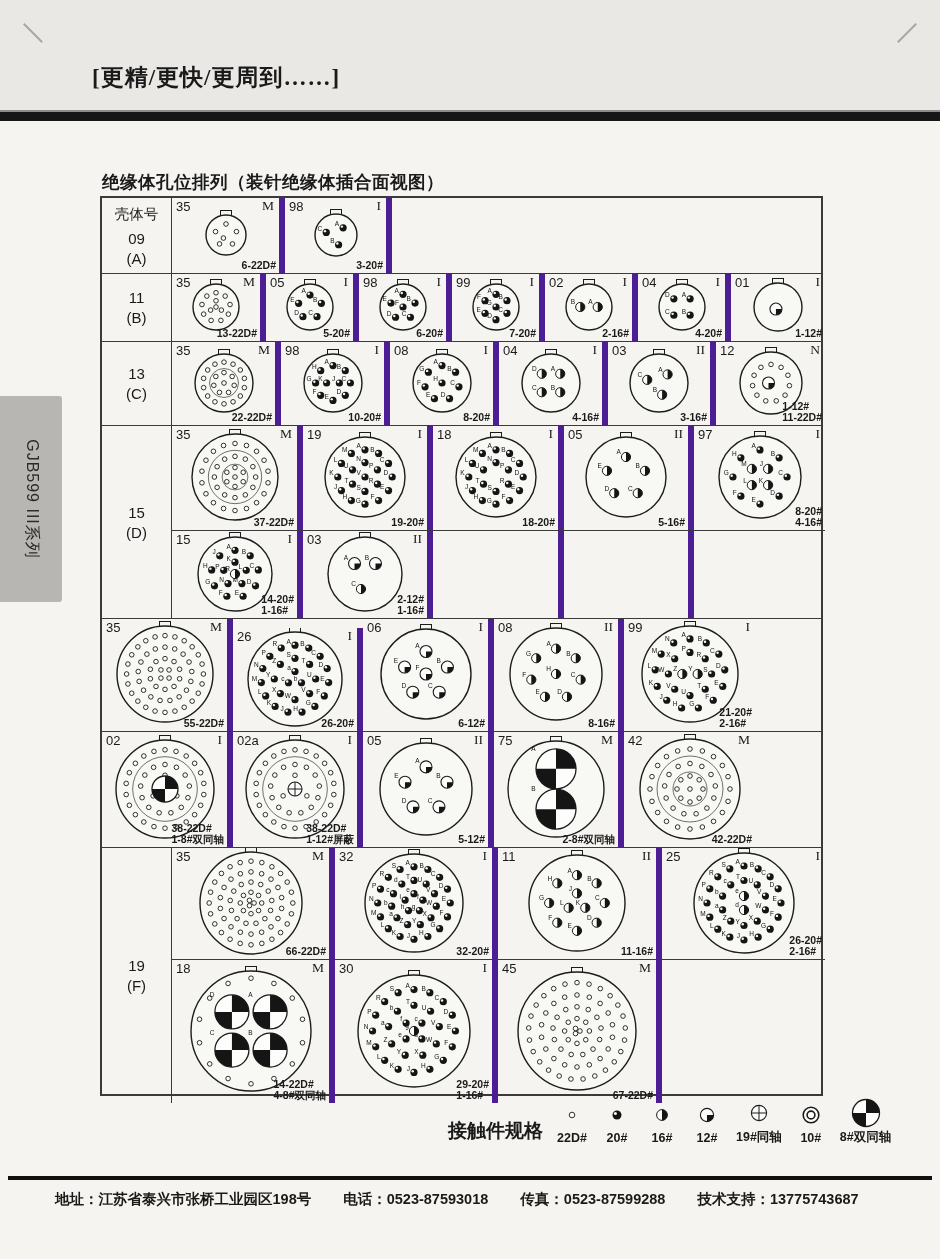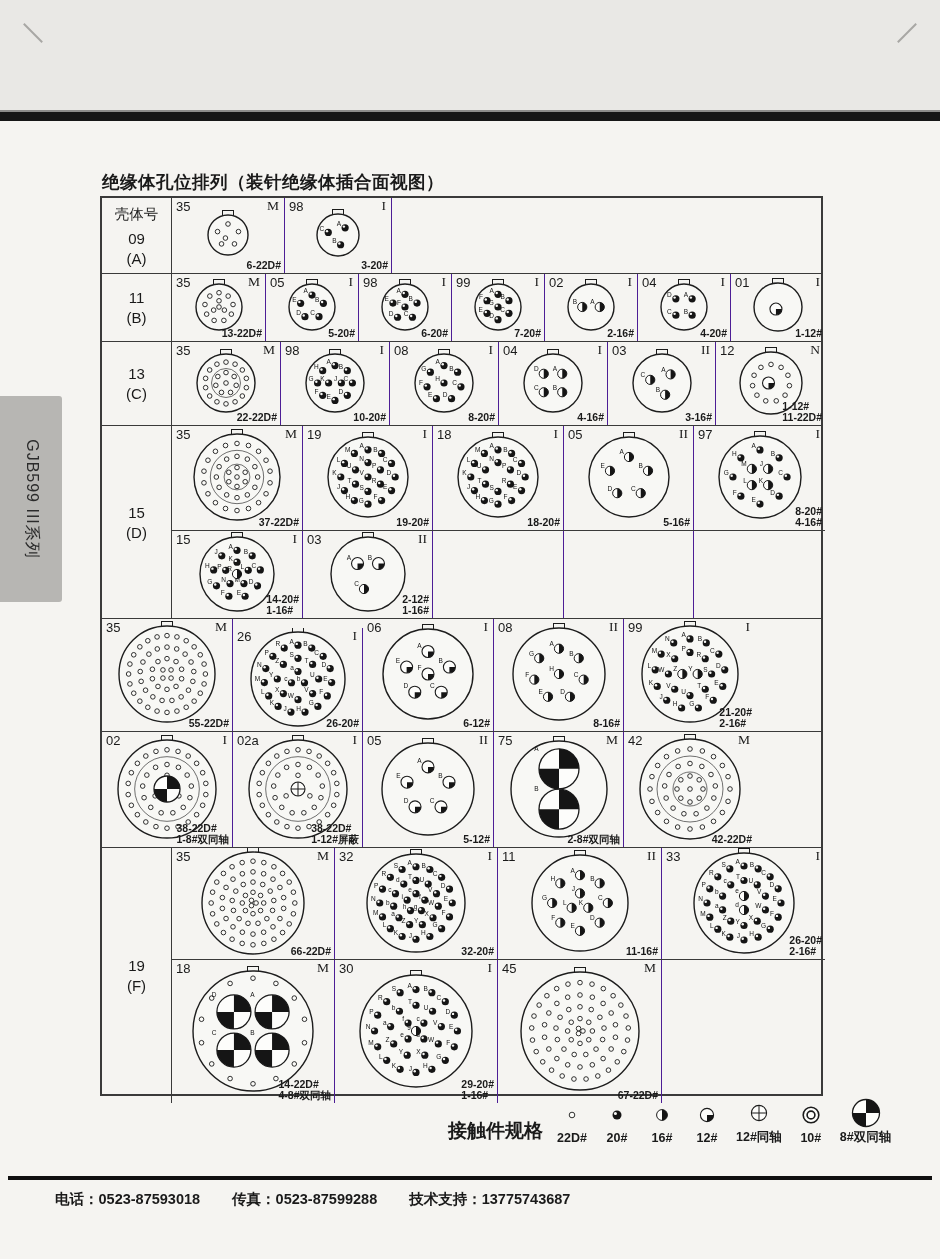--- a/index.html
+++ b/index.html
@@ -21,39 +21,40 @@
   .gtable{position:absolute;left:100px;top:196px;width:723px;height:900px;border:2px solid #3a3a3a;
           box-sizing:border-box;display:flex;flex-direction:column}
   .band{display:flex;border-bottom:1px solid #3a3a3a;box-sizing:border-box}
   .band:last-child{border-bottom:none}
   .band-label{width:70px;flex:0 0 70px;border-right:1px solid #3a3a3a;display:flex;flex-direction:column;
               align-items:center;justify-content:center;gap:3px;font-size:15px;box-sizing:border-box}
   .band-label .corner{font-size:14.5px;margin-bottom:3px}
   .band-rows{flex:1;display:flex;flex-direction:column}
   .brow{display:flex;box-sizing:border-box}
   .brow.sep{border-bottom:1px solid #3a3a3a}
-  .cell{position:relative;box-sizing:border-box;border-right:1px solid #4c1d95;overflow:hidden}
+  .cell{position:relative;box-sizing:border-box;border-right:6px solid #4c1d95;overflow:hidden}
   .cell.last{border-right:none}
   .cell .num{position:absolute;top:1px;left:4px;font-size:13px}
   .cell .pol{position:absolute;top:0;right:5px;font-size:13.5px;font-family:"Liberation Serif","DejaVu Serif",serif}
   .cell svg.diag{position:absolute;left:50%;top:50%;transform:translate(-50%,-50%)}
   .cell .labels{position:absolute;bottom:1px;right:3px;text-align:left;font-size:10.5px;font-weight:700;line-height:1.12}
   .legend{position:absolute;left:448px;top:1098px;display:flex;align-items:flex-end;gap:13px}
   .legend-label{font-size:19px;font-weight:700;padding-bottom:2px}
   .legend-item{display:flex;flex-direction:column;align-items:center;gap:1px}
   .legend-item .nm{font-size:12.5px;font-weight:700;white-space:nowrap}
   .footer-line{position:absolute;left:8px;top:1176px;width:924px;height:4px;background:#101010}
   .footer{position:absolute;left:55px;top:1190px;display:flex;gap:32px;font-size:14.5px;font-weight:700;white-space:nowrap}
 </style>
 </head>
 <body>
 
 <div class="header">
   <div class="cm l"></div>
   <div class="cm r"></div>
+  <div class="tagline">[更精/更快/更周到……]</div>
 </div>
 <div class="black-bar"></div>
 
 <div class="side-tab">
   <div class="side-tab-text">GJB599 III系列</div>
 </div>
 
 <div class="page-title">绝缘体孔位排列（装针绝缘体插合面视图）</div>
 
 <div class="gtable" id="gtable">
@@ -1563,21 +1564,21 @@
               <text x="59.21" y="56.199999999999996" font-size="6.5" text-anchor="end" fill="#111" font-family="Liberation Sans, DejaVu Sans, sans-serif">K</text>
               <circle cx="47.69" cy="58.8" r="4.6" fill="#fdfdfb" stroke="#1b1b1b" stroke-width="1"></circle>
               <path d="M 47.69 54.199999999999996 A 4.6 4.6 0 0 1 47.69 63.4 Z" fill="#151515"></path>
               <text x="42.589999999999996" y="56.199999999999996" font-size="6.5" text-anchor="end" fill="#111" font-family="Liberation Sans, DejaVu Sans, sans-serif">L</text>
             </svg>
             <div class="labels">
               <div>11-16#</div>
             </div>
           </div>
           <div class="cell last" style="width: 163px;">
-            <span class="num">33</span>
+            <span class="num">25</span>
             <span class="pol">I</span>
             <svg class="diag" width="116" height="114" viewBox="0 0 116 114">
               <rect x="52.5" y="1.5" width="11" height="5.5" fill="#f4f4f1" stroke="#1b1b1b" stroke-width="1"></rect>
               <circle cx="58" cy="56" r="50" fill="#f8f8f5" stroke="#1d1d1d" stroke-width="1.4"></circle>
               <circle cx="58" cy="19" r="3.6" fill="#151515"></circle>
               <circle cx="56.74" cy="17.74" r="1.2240000000000002" fill="#f8f8f6"></circle>
               <text x="53.9" y="17.4" font-size="6.5" text-anchor="end" fill="#111" font-family="Liberation Sans, DejaVu Sans, sans-serif">A</text>
               <circle cx="72.16" cy="21.82" r="3.6" fill="#151515"></circle>
               <circle cx="70.89999999999999" cy="20.56" r="1.2240000000000002" fill="#f8f8f6"></circle>
               <text x="68.06" y="20.22" font-size="6.5" text-anchor="end" fill="#111" font-family="Liberation Sans, DejaVu Sans, sans-serif">B</text>
@@ -1924,21 +1925,21 @@
           <path d="M 16 15 L 22.6 15 A 6.6 6.6 0 0 1 16 21.6 Z" fill="#151515"></path>
         </svg>
         <div class="nm">12#</div>
       </div>
       <div class="legend-item">
         <svg width="32" height="30" viewBox="0 0 32 30" class="sym">
           <circle cx="16" cy="15" r="7.6" fill="#fdfdfb" stroke="#1b1b1b" stroke-width="1.1"></circle>
           <line x1="8.4" y1="15" x2="23.6" y2="15" stroke="#1b1b1b" stroke-width="1"></line>
           <line x1="16" y1="7.4" x2="16" y2="22.6" stroke="#1b1b1b" stroke-width="1"></line>
         </svg>
-        <div class="nm">12#同轴</div>
+        <div class="nm">19#同轴</div>
       </div>
       <div class="legend-item">
         <svg width="32" height="30" viewBox="0 0 32 30" class="sym">
           <circle cx="16" cy="15" r="7.8" fill="#fdfdfb" stroke="#1b1b1b" stroke-width="1.6"></circle>
           <circle cx="16" cy="15" r="3.9" fill="none" stroke="#1b1b1b" stroke-width="1.6"></circle>
         </svg>
         <div class="nm">10#</div>
       </div>
       <div class="legend-item">
         <svg width="32" height="30" viewBox="0 0 32 30" class="sym">
@@ -1946,16 +1947,17 @@
           <path d="M 16 15 L 16 1.5 A 13.5 13.5 0 0 1 29.5 15 Z" fill="#151515"></path>
           <path d="M 16 15 L 16 28.5 A 13.5 13.5 0 0 1 2.5 15 Z" fill="#151515"></path>
         </svg>
         <div class="nm">8#双同轴</div>
       </div>
     </div>
 </div>
 
 <div class="footer-line"></div>
 <div class="footer">
+  <span>地址：江苏省泰兴市张桥工业园区198号</span>
   <span>电话：0523-87593018</span>
   <span>传真：0523-87599288</span>
   <span>技术支持：13775743687</span>
 </div>
 
 </body></html>

